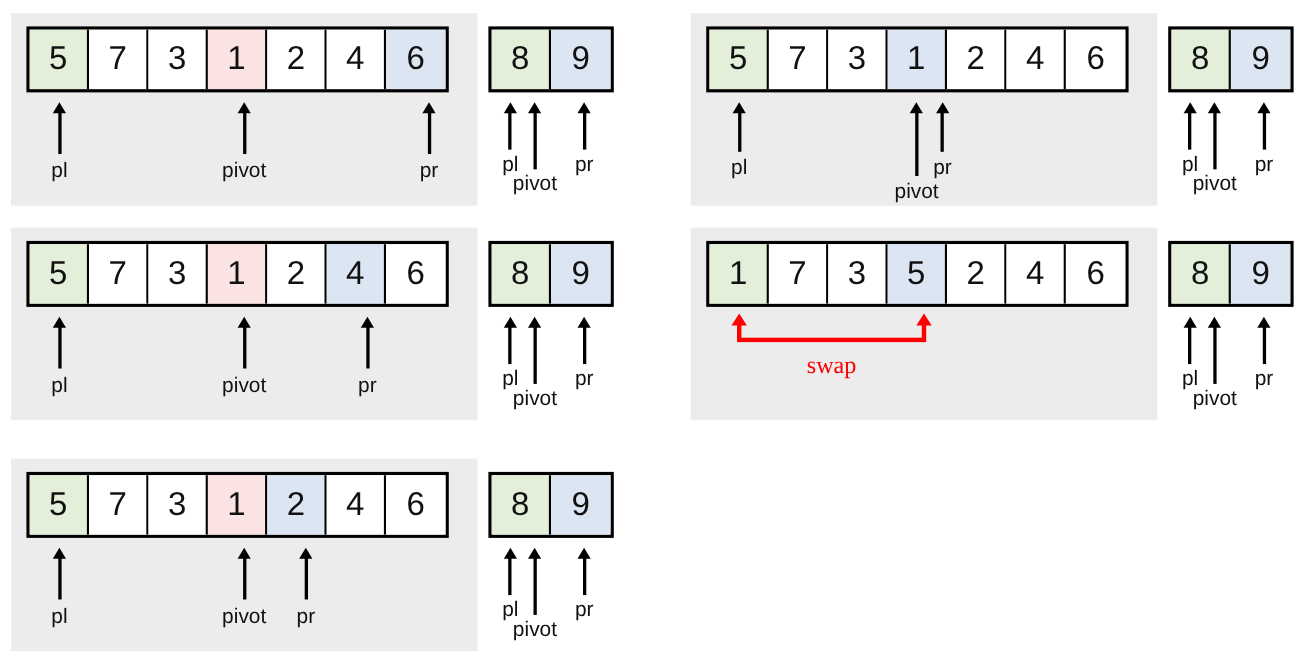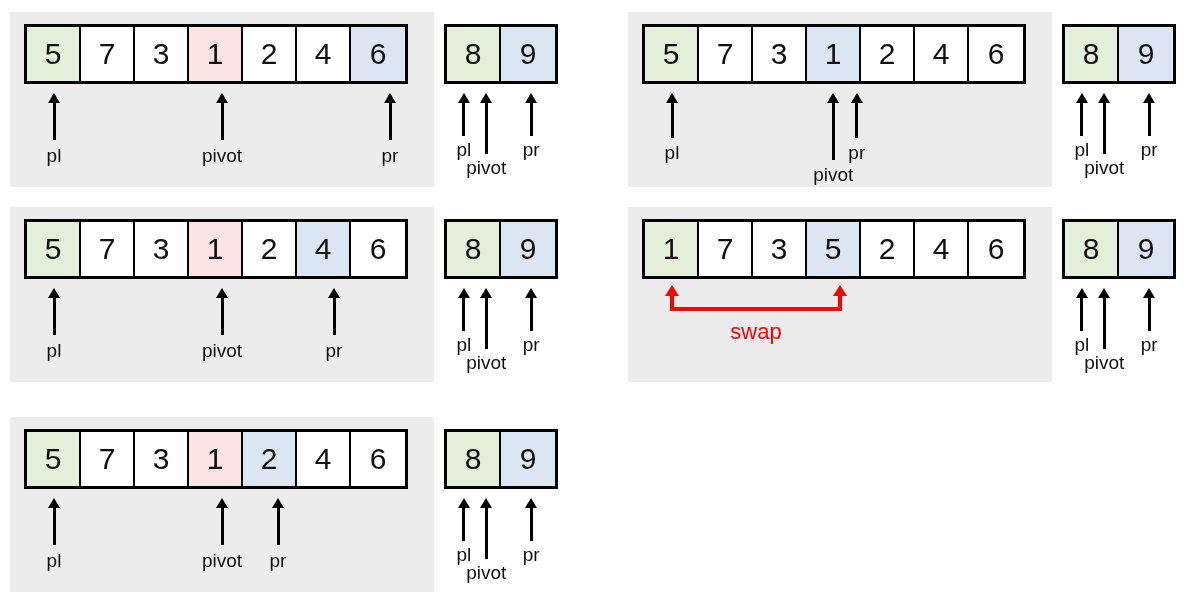--- a/index.html
+++ b/index.html
@@ -45,21 +45,21 @@
   .swap{position:absolute;}
   .swap .bar{position:absolute;left:0;height:4px;background:#ff0000;}
   .swap .leg{position:absolute;width:4px;background:#ff0000;}
   .swap .ah{
     position:absolute;width:0;height:0;
     border-left:7px solid transparent;border-right:7px solid transparent;
     border-bottom:11px solid #ff0000;
   }
   .swap .stext{
     position:absolute;white-space:nowrap;color:#ff0000;font-size:22px;
-    transform:translateX(-50%);line-height:1;
+    transform:translateX(-50%);line-height:1;font-family:Liberation Serif, serif;
   }
 </style>
 </head>
 <body>
 
 <div id="stage">
     <div class="panel" style="left: 10px; top: 12px; width: 424px; height: 175px;"></div>
     <div class="array" style="left: 24px; top: 24px;">
       <div class="cell green">5</div>
       <div class="cell white">7</div>

